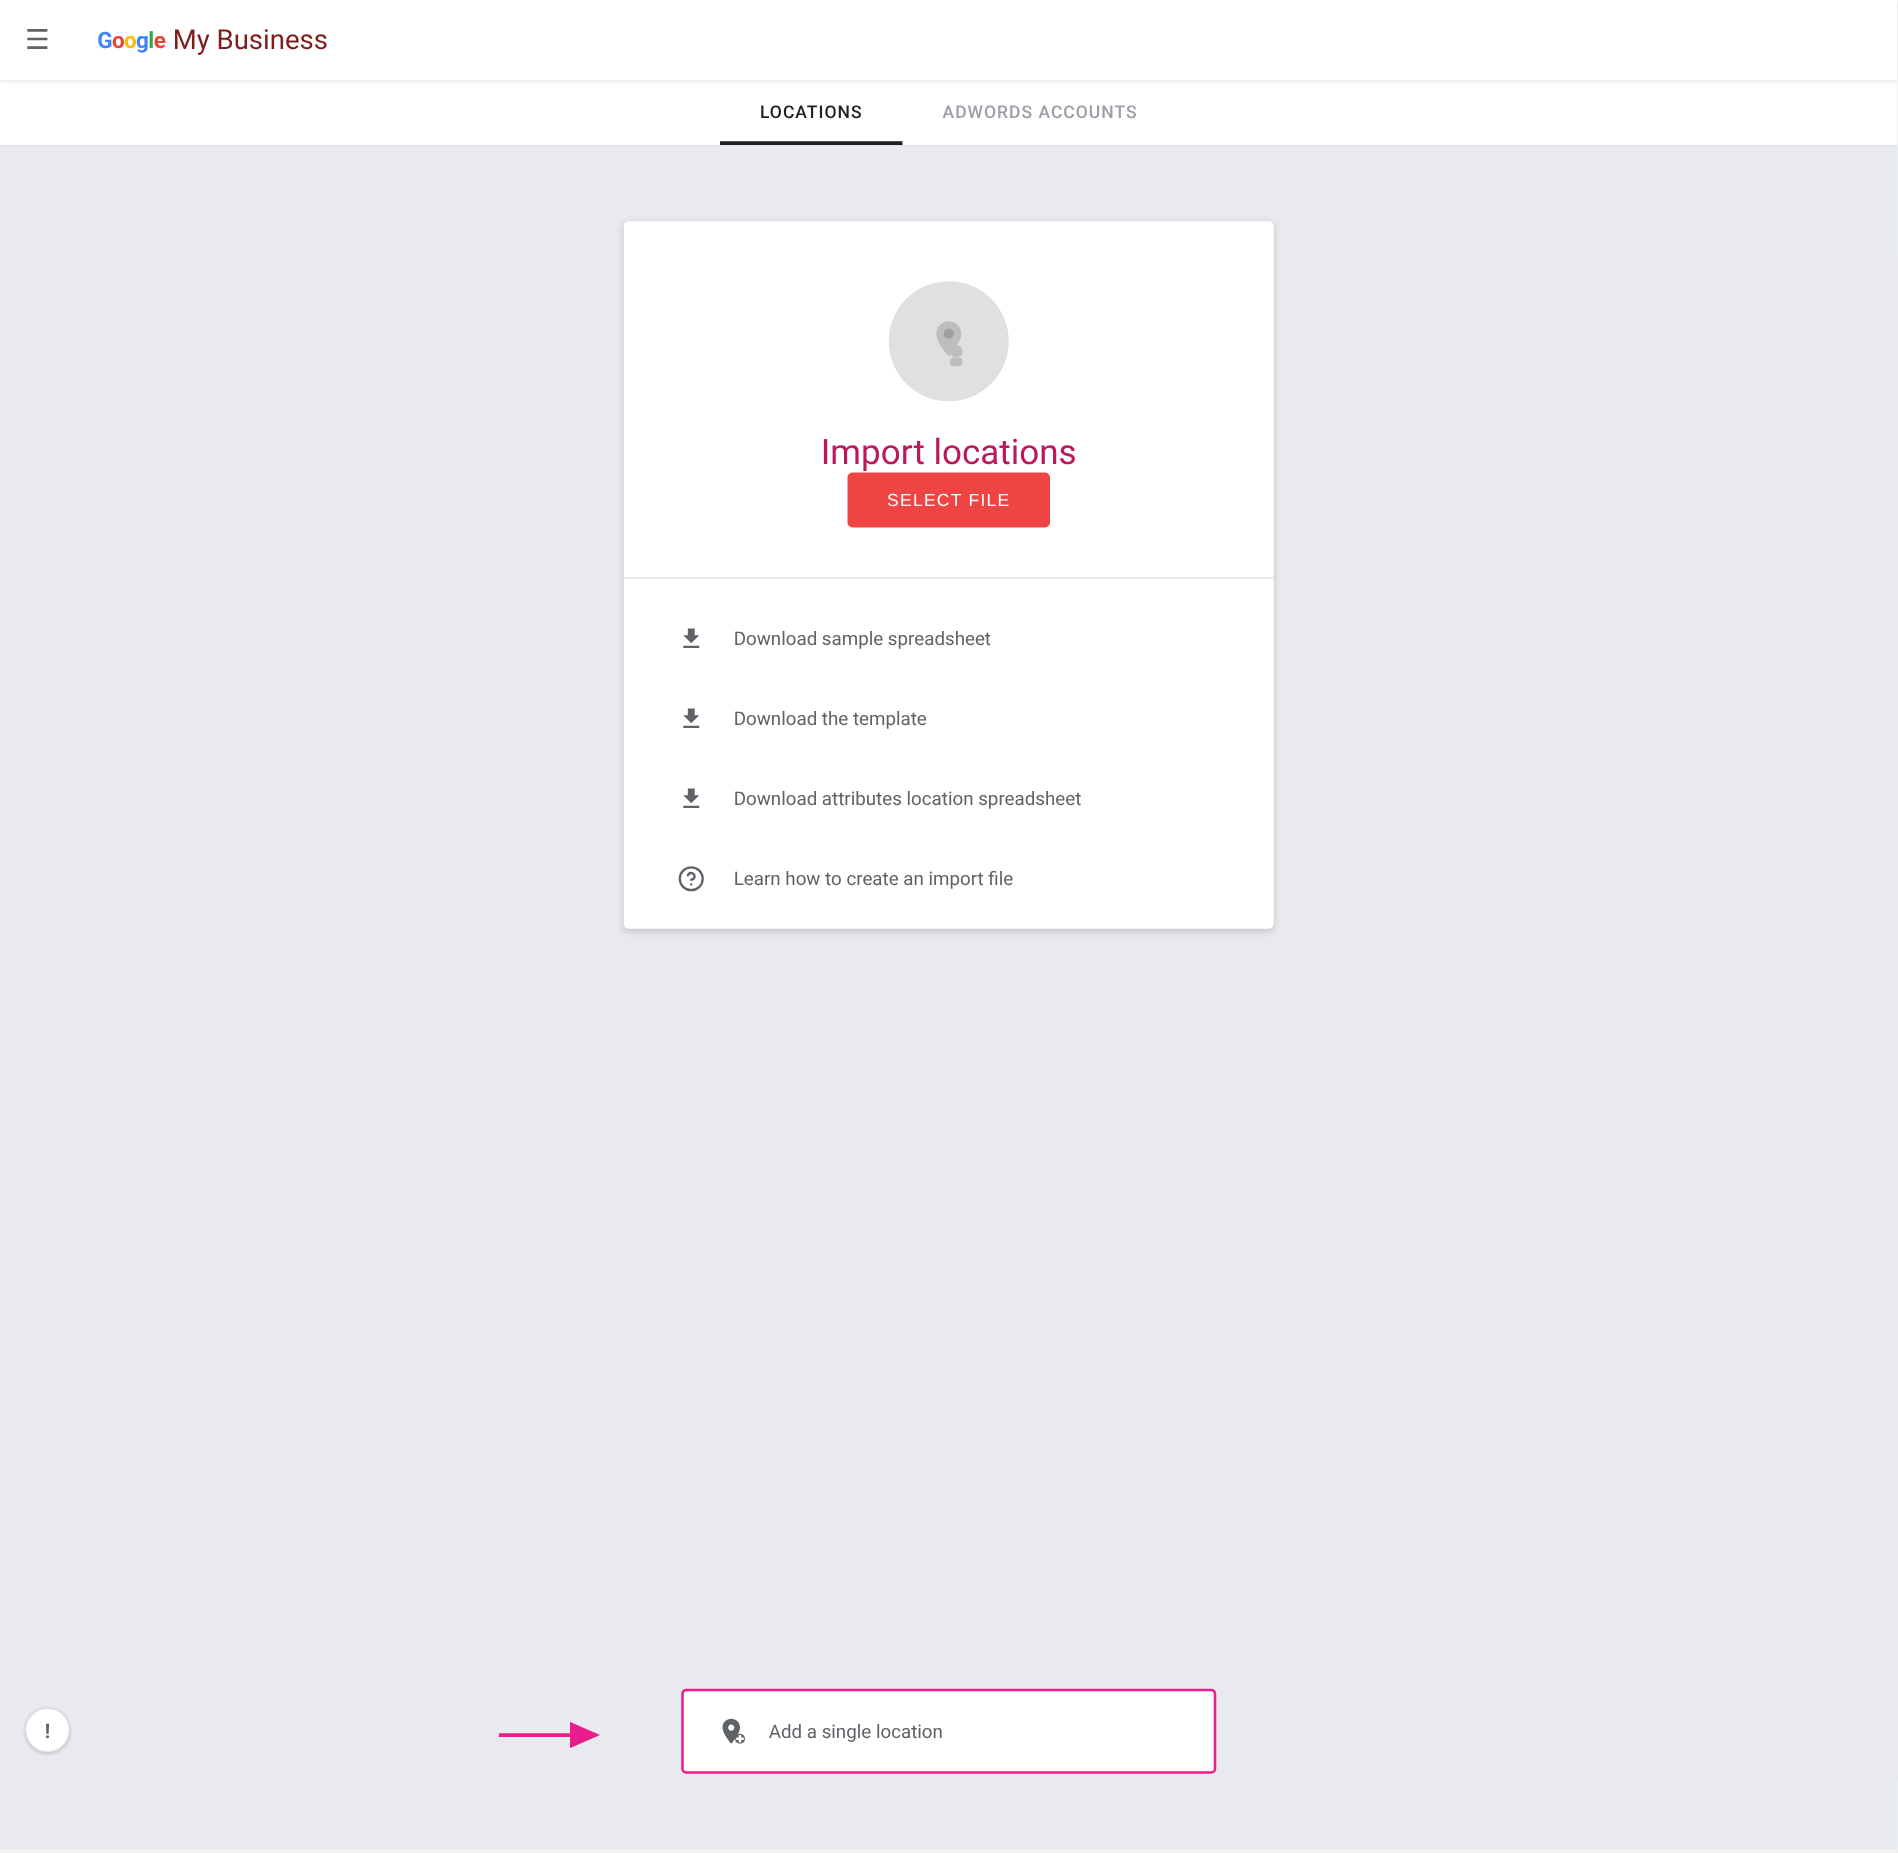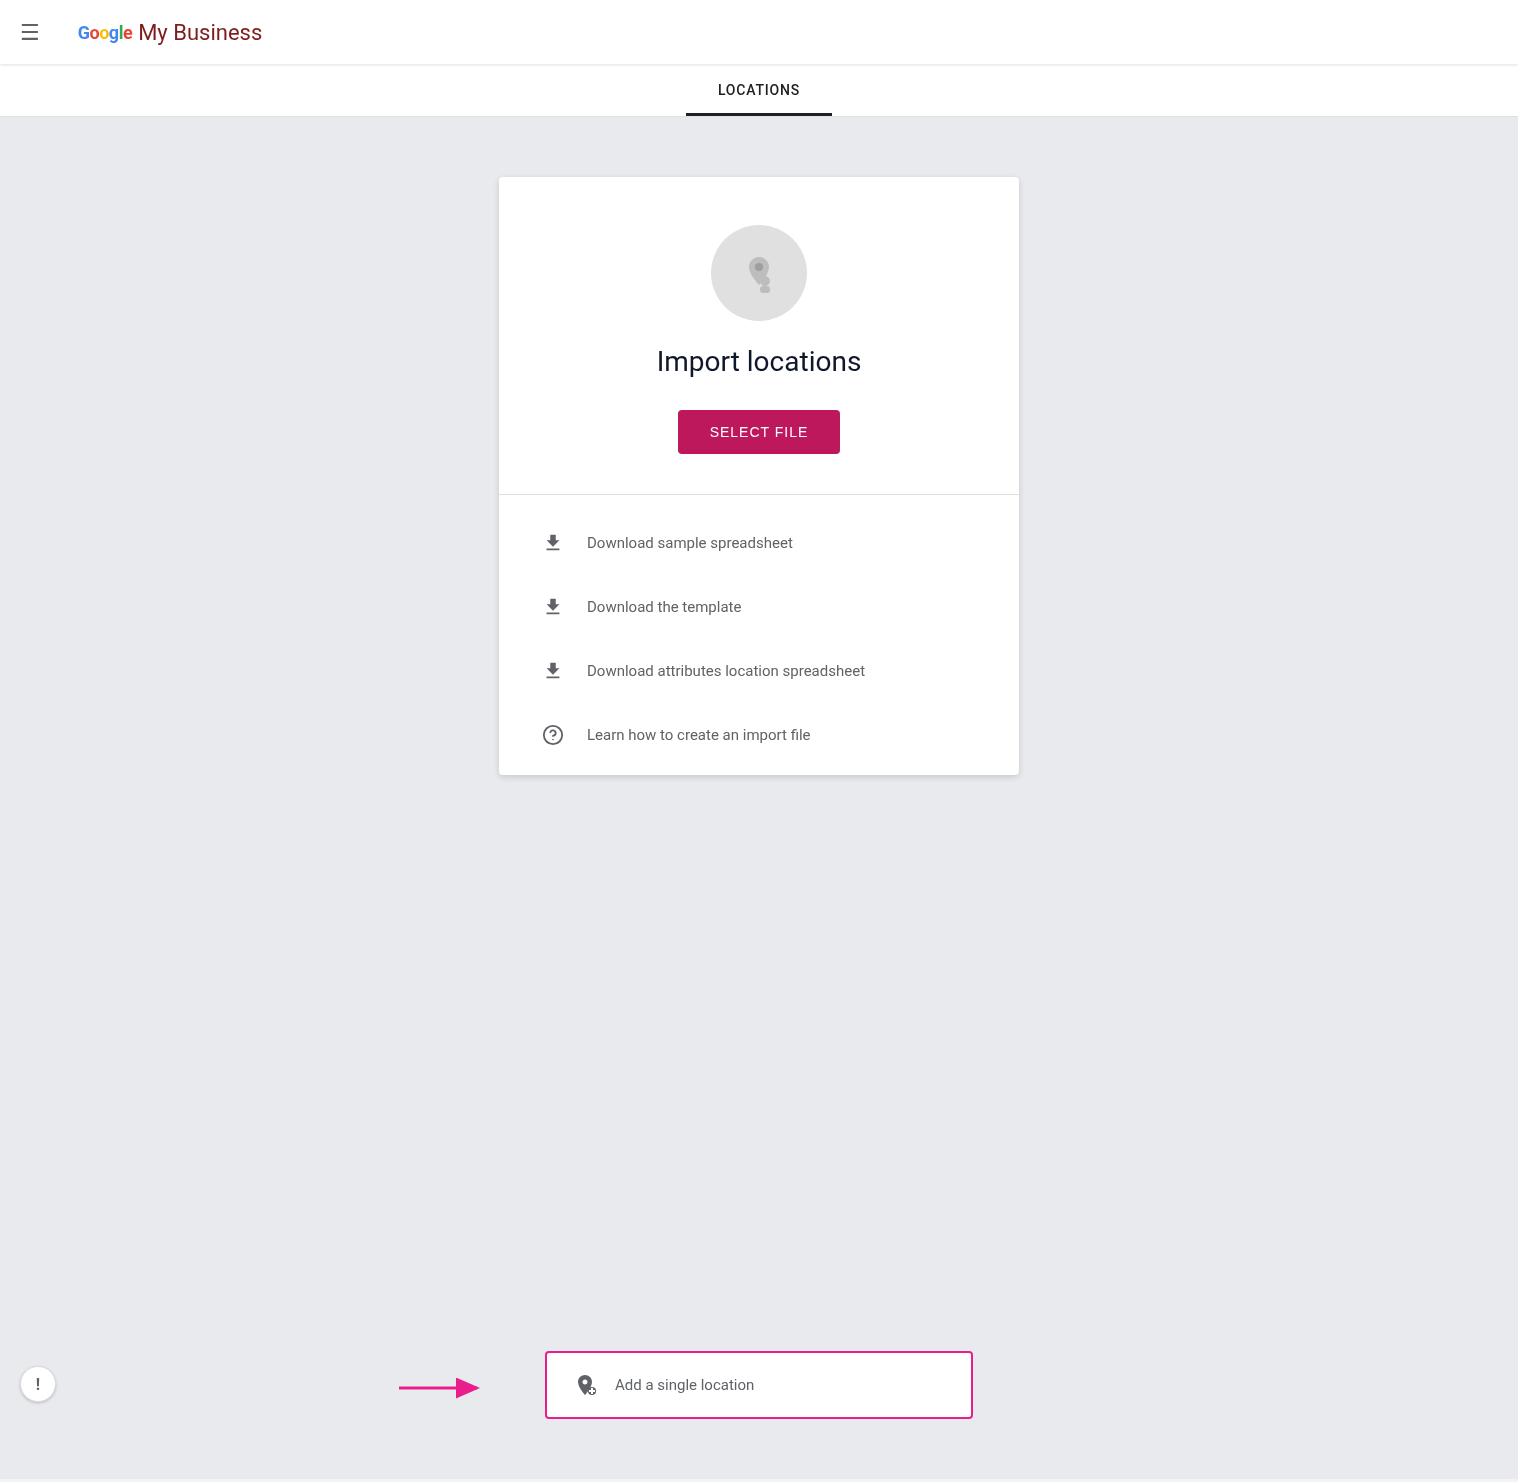--- a/index.html
+++ b/index.html
@@ -126,27 +126,26 @@
 
     .avatar-circle svg {
       width: 56px;
       height: 56px;
     }
 
     
     .import-title {
       font-size: 28px;
       font-weight: 400;
-      color: #0f172a;
-      margin-bottom: 32px;
+      color: #be185d;
     }
 
     
     .select-file-btn {
-      background: #be185d;
+      background: #ef4444;
       color: #fff;
       border: none;
       border-radius: 4px;
       padding: 14px 32px;
       font-size: 14px;
       font-weight: 500;
       letter-spacing: 1px;
       text-transform: uppercase;
       cursor: pointer;
       margin-bottom: 40px;
@@ -275,20 +274,21 @@
 <header class="header">
   <span class="menu-icon">☰</span>
   <span class="google-logo">
     <span class="g-blue">G</span><span class="g-red">o</span><span class="g-yellow">o</span><span class="g-blue2">g</span><span class="g-green">l</span><span class="g-red2">e</span>
   </span>
   <span class="app-name"> My Business</span>
 </header>
 
 <nav class="tabs-bar">
   <div class="tab active">LOCATIONS</div>
+  <div class="tab">ADWORDS ACCOUNTS</div>
 </nav>
 
 <main class="main-content">
 
   <div class="card">
 
     <div class="avatar-circle">
       <svg viewBox="0 0 56 56" fill="none" xmlns="http://www.w3.org/2000/svg">
         <circle cx="28" cy="28" r="28" fill="#e0e0e0"></circle>
 

